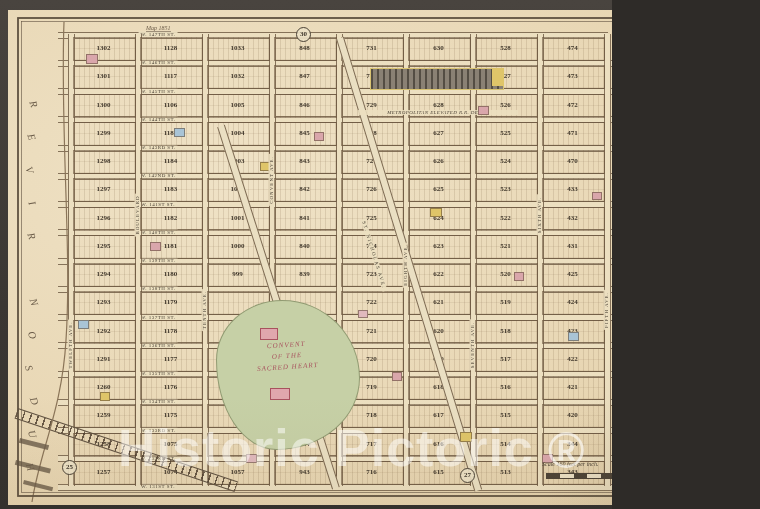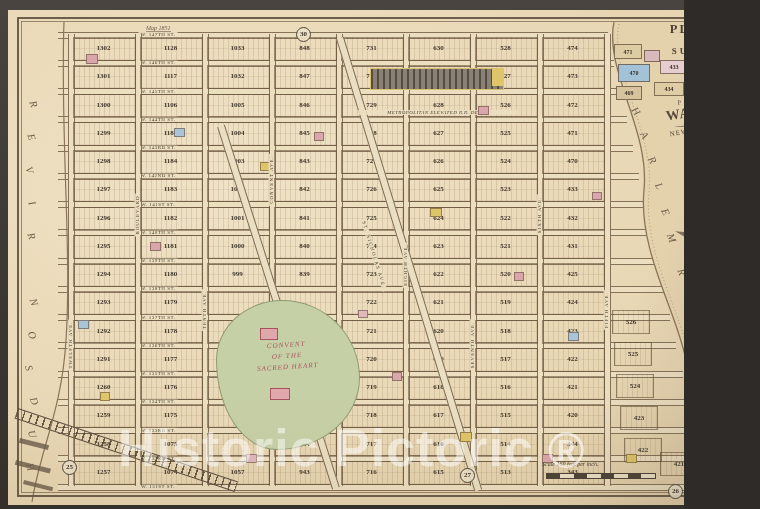--- a/index.html
+++ b/index.html
@@ -1,16 +1,16 @@
 <!DOCTYPE html>
 <html><head>
 <meta charset="utf-8">
 <style>
   html,body{margin:0;padding:0;background:#2e2b28;}
-  .stage{position:relative;width:684px;height:509px;background:linear-gradient(180deg,#49443f 0%,#3b3733 60%,#34312d 100%);overflow:hidden;font-family:"Liberation Serif","DejaVu Serif",serif;}
+  .stage{position:relative;width:612px;height:509px;background:linear-gradient(180deg,#49443f 0%,#3b3733 60%,#34312d 100%);overflow:hidden;font-family:"Liberation Serif","DejaVu Serif",serif;}
   .sheet{position:absolute;left:8px;top:10px;width:746px;height:495px;
     background:radial-gradient(ellipse at 30% 35%,#efe2c6 0%,#e9d8b6 55%,#e2cea7 100%);
     clip-path:polygon(0 0,740px 0,746px 10px,744px 360px,698px 495px,0 495px);}
   .layer{position:absolute;inset:0;}
   .shade{background:linear-gradient(115deg,transparent 78%,rgba(70,58,44,.18) 100%),linear-gradient(0deg,rgba(120,95,60,.07),transparent 22%);pointer-events:none;}
   .cell{position:absolute;border:.5px solid rgba(99,78,55,.5);
     background:repeating-linear-gradient(90deg,rgba(120,95,65,.17) 0 1px,transparent 1px 5px),
                repeating-linear-gradient(0deg,rgba(120,95,65,.11) 0 1px,transparent 1px 11px);}
   .blocknum{position:absolute;transform:translate(-50%,-50%);font-weight:bold;font-size:7px;color:#41382c;white-space:nowrap;}
   .street-strip{position:absolute;height:5px;border-top:.7px solid rgba(99,78,55,.75);border-bottom:.7px solid rgba(99,78,55,.75);background:#ecdfc0;}

